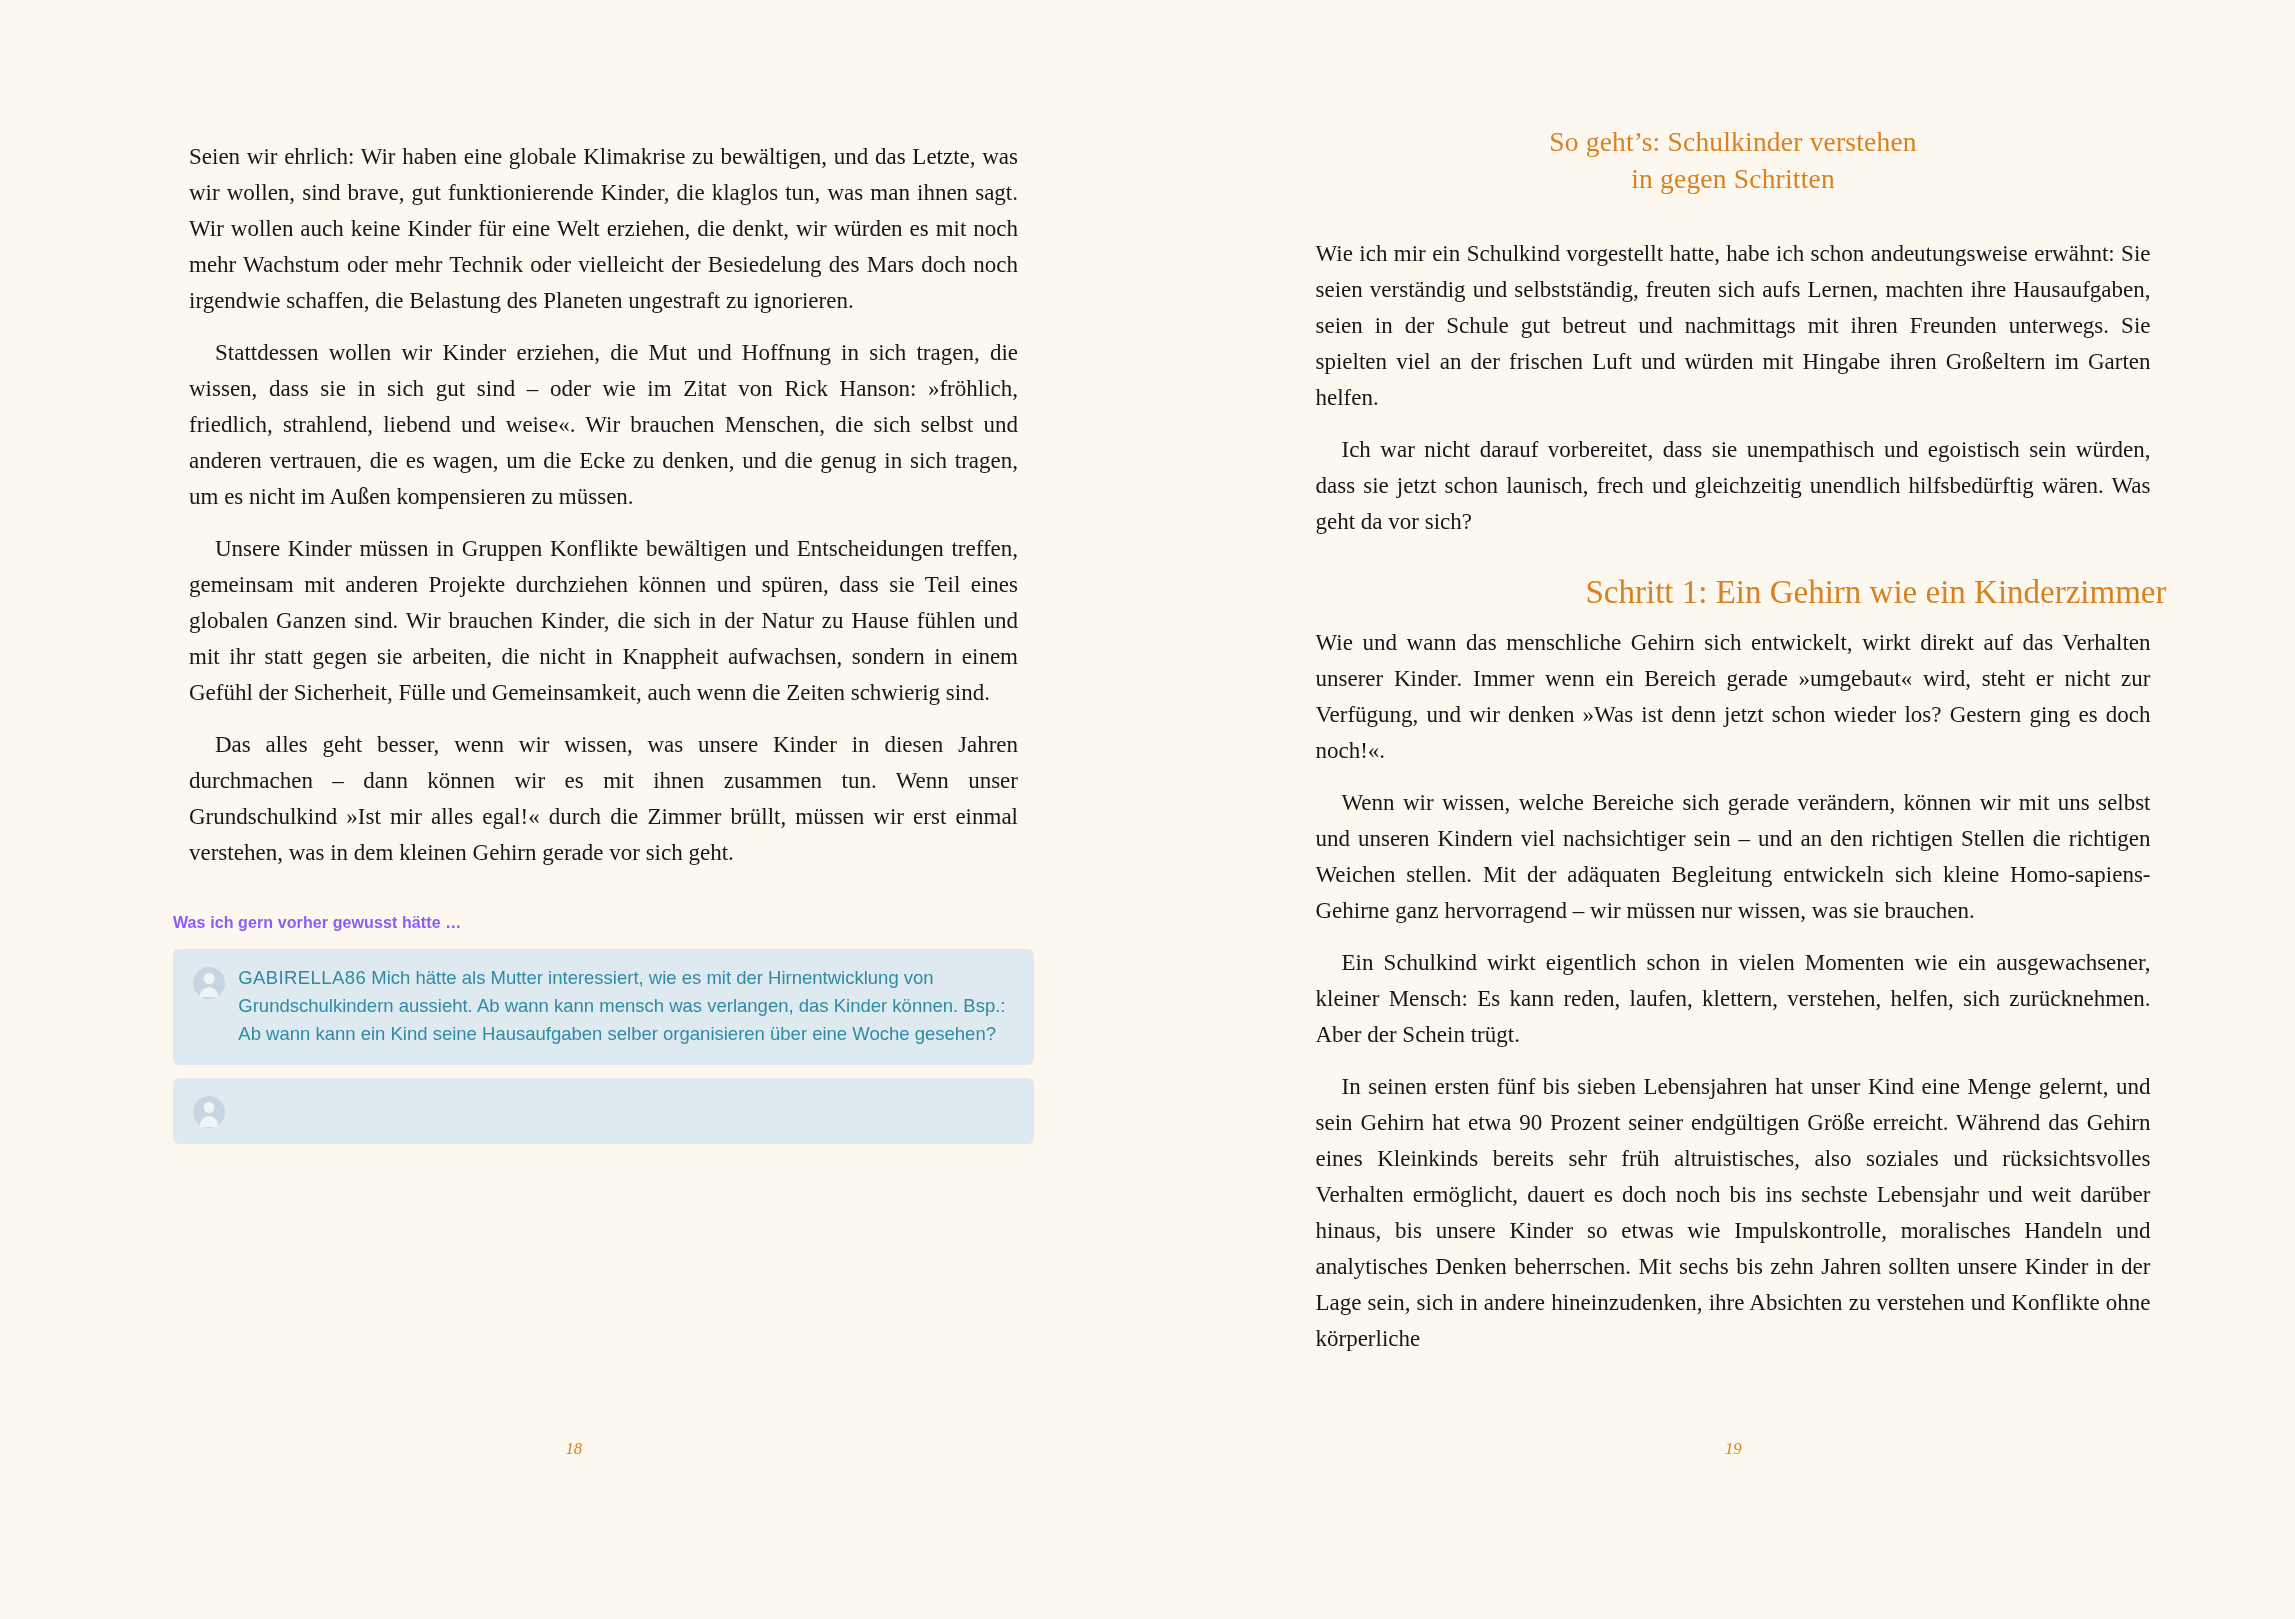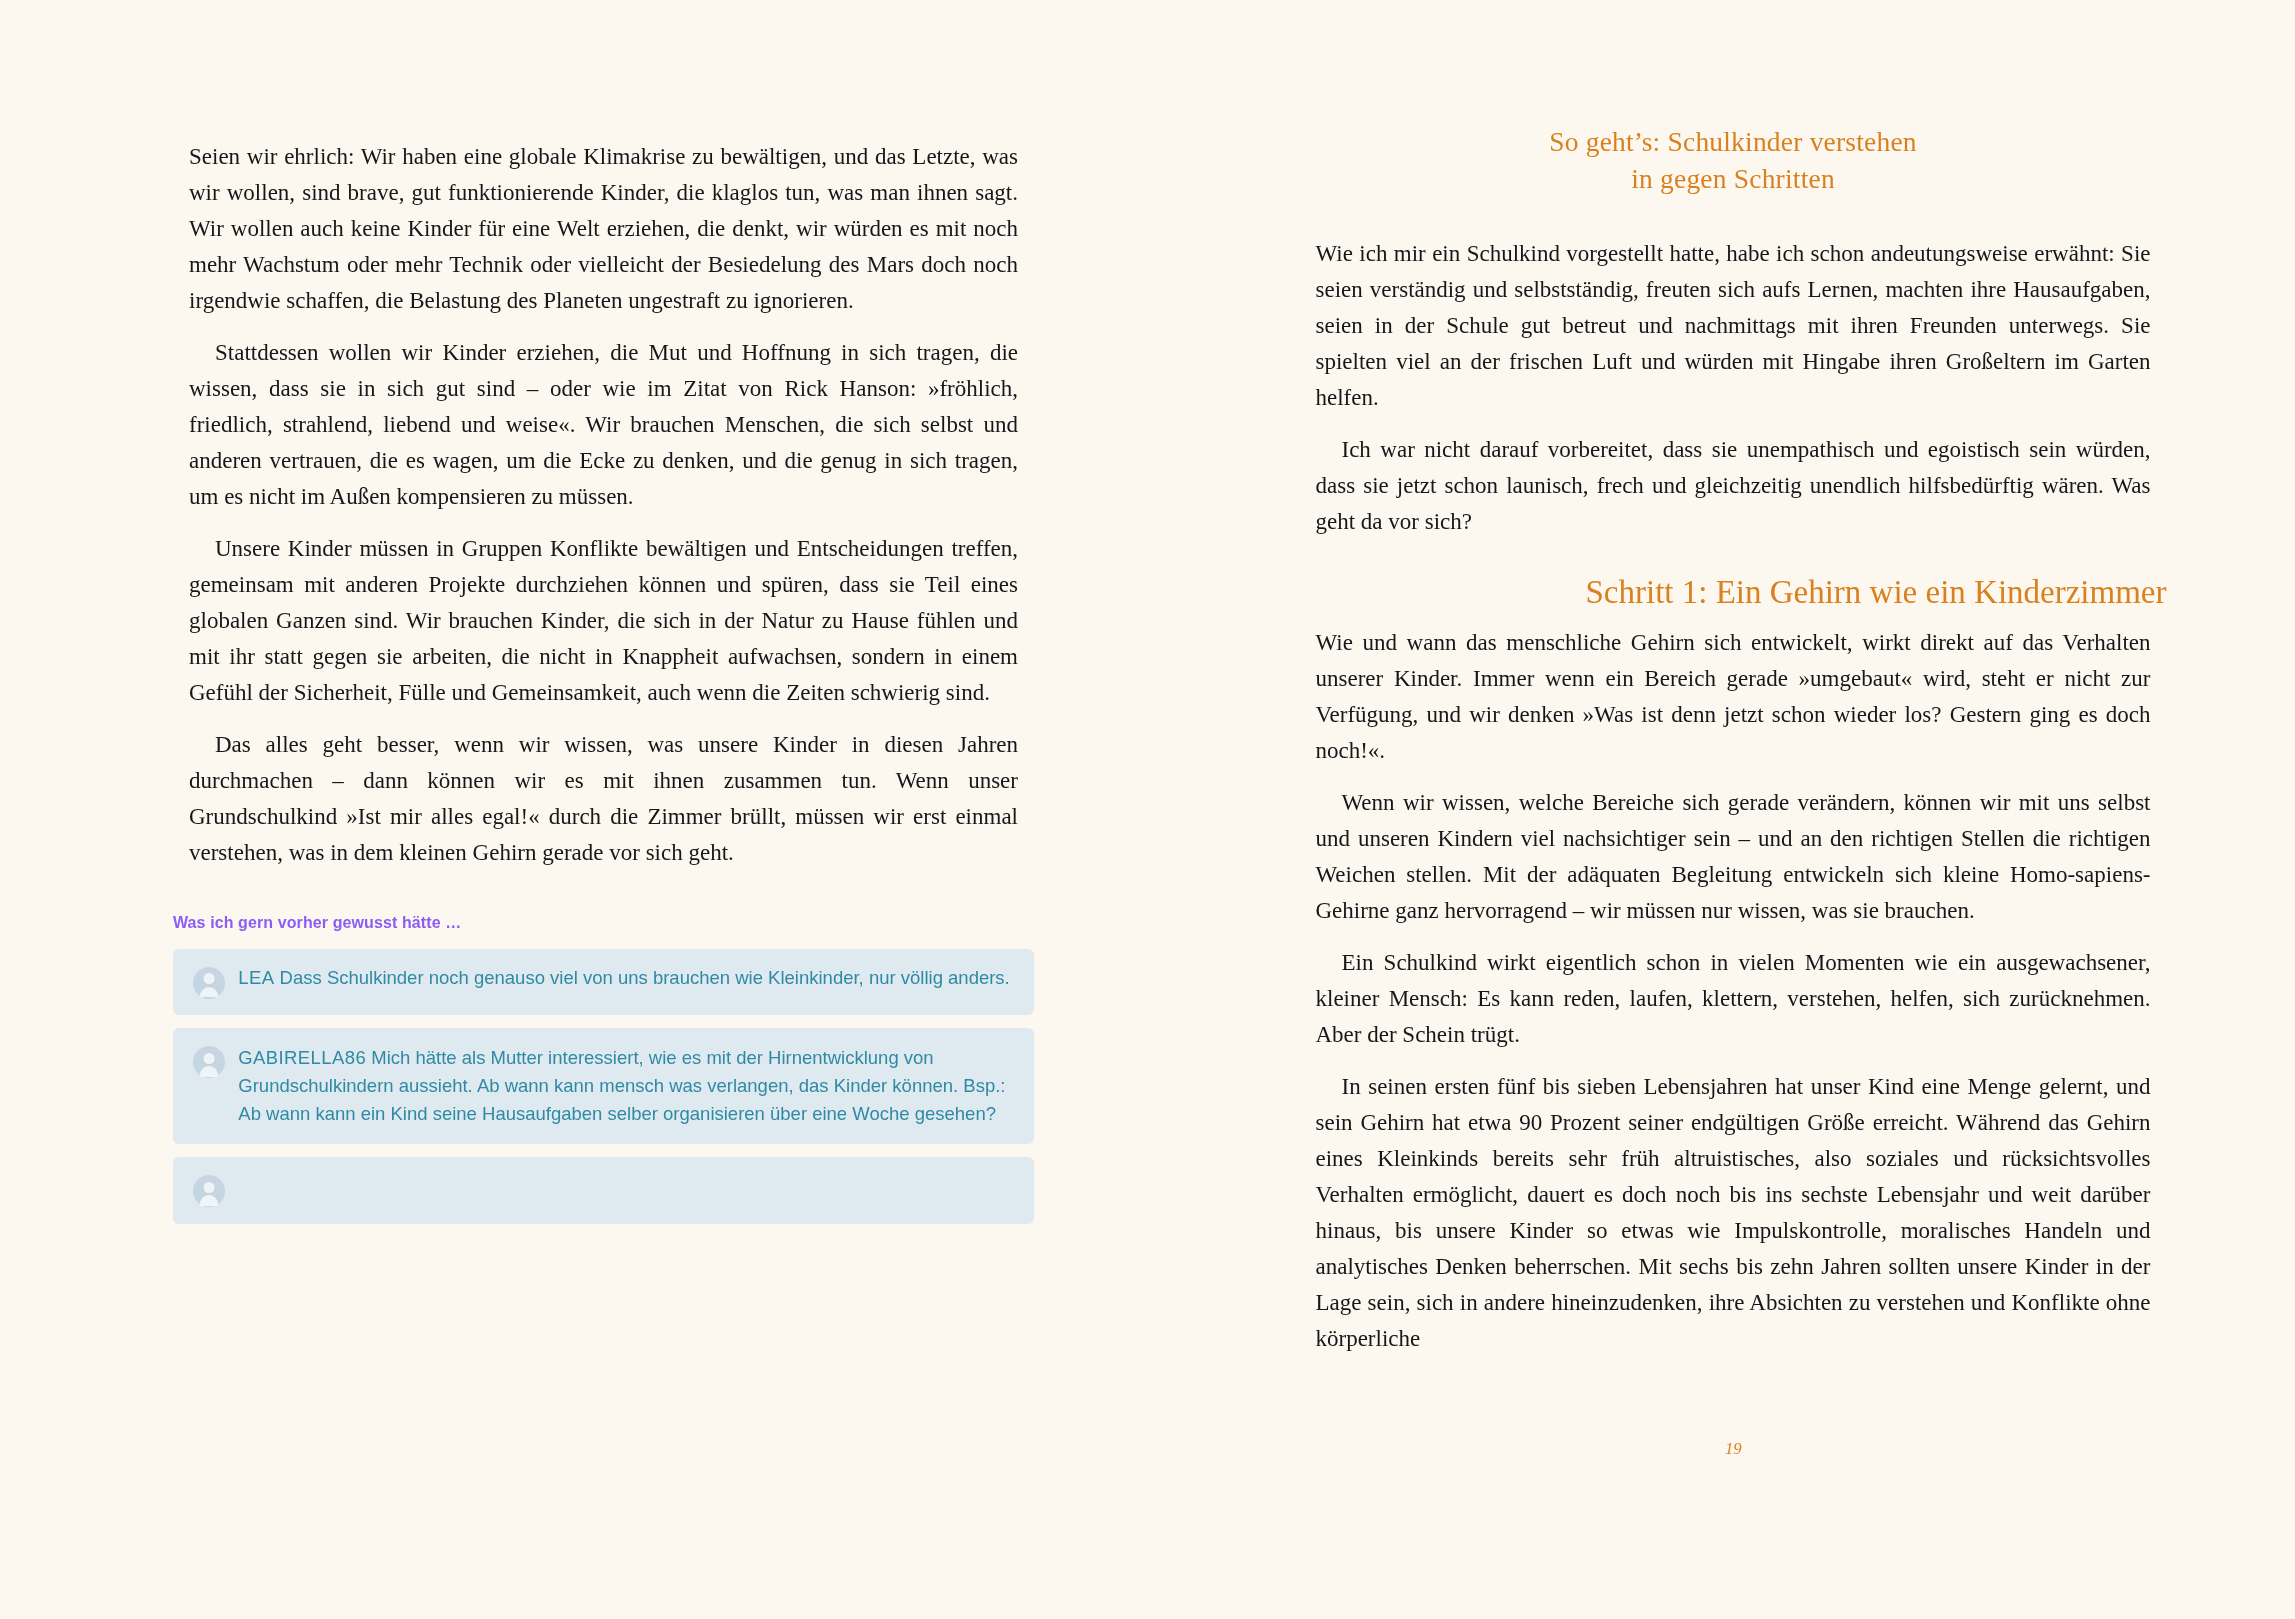--- a/index.html
+++ b/index.html
@@ -154,40 +154,34 @@
 
   <div class="page page-left">
     <div class="col">
       <p class="body" style="text-indent: 0px;">Seien wir ehrlich: Wir haben eine globale Klimakrise zu bewältigen, und das Letzte, was wir wollen, sind brave, gut funktionierende Kinder, die klaglos tun, was man ihnen sagt. Wir wollen auch keine Kinder für eine Welt erziehen, die denkt, wir würden es mit noch mehr Wachstum oder mehr Technik oder vielleicht der Besiedelung des Mars doch noch irgendwie schaffen, die Belastung des Planeten ungestraft zu ignorieren.</p>
       <p class="body">Stattdessen wollen wir Kinder erziehen, die Mut und Hoffnung in sich tragen, die wissen, dass sie in sich gut sind – oder wie im Zitat von Rick Hanson: »fröhlich, friedlich, strahlend, liebend und weise«. Wir brauchen Menschen, die sich selbst und anderen vertrauen, die es wagen, um die Ecke zu denken, und die genug in sich tragen, um es nicht im Außen kompensieren zu müssen.</p>
       <p class="body">Unsere Kinder müssen in Gruppen Konflikte bewältigen und Entscheidungen treffen, gemeinsam mit anderen Projekte durchziehen können und spüren, dass sie Teil eines globalen Ganzen sind. Wir brauchen Kinder, die sich in der Natur zu Hause fühlen und mit ihr statt gegen sie arbeiten, die nicht in Knappheit aufwachsen, sondern in einem Gefühl der Sicherheit, Fülle und Gemeinsamkeit, auch wenn die Zeiten schwierig sind.</p>
       <p class="body">Das alles geht besser, wenn wir wissen, was unsere Kinder in diesen Jahren durchmachen – dann können wir es mit ihnen zusammen tun. Wenn unser Grundschulkind »Ist mir alles egal!« durch die Zimmer brüllt, müssen wir erst einmal verstehen, was in dem kleinen Gehirn gerade vor sich geht.</p>
 
       <div class="callout-heading">Was ich gern vorher gewusst hätte …</div>
 
-      <div class="quote-box">
-        <span class="avatar"></span>
-        <div class="quote-text">
-          <span class="who">LEA</span>
-          <span>Dass Schulkinder noch genauso viel von uns brauchen wie Kleinkinder, nur völlig anders.</span>
-        </div>
-      </div>
 
       <div class="quote-box">
         <span class="avatar"></span>
         <div class="quote-text">
           <span class="who">GABIRELLA86</span>
           <span>Mich hätte als Mutter interessiert, wie es mit der Hirnentwicklung von Grundschulkindern aussieht. Ab wann kann mensch was verlangen, das Kinder können. Bsp.: Ab wann kann ein Kind seine Hausaufgaben selber organisieren über eine Woche gesehen?</span>
         </div>
       </div>
 
       <div class="quote-box">
         <span class="avatar"></span>
       </div>
     </div>
+    <div class="folio">18</div>
   </div>
 
   <div class="page page-right">
     <div class="col">
       <div class="chapter-title">
         <span>So geht’s: Schulkinder verstehen</span>
         <span class="line2">in gegen Schritten</span>
       </div>
 
       <p class="body" style="text-indent: 0px;">Wie ich mir ein Schulkind vorgestellt hatte, habe ich schon andeutungsweise erwähnt: Sie seien verständig und selbstständig, freuten sich aufs Lernen, machten ihre Hausaufgaben, seien in der Schule gut betreut und nachmittags mit ihren Freunden unterwegs. Sie spielten viel an der frischen Luft und würden mit Hingabe ihren Großeltern im Garten helfen.</p>

